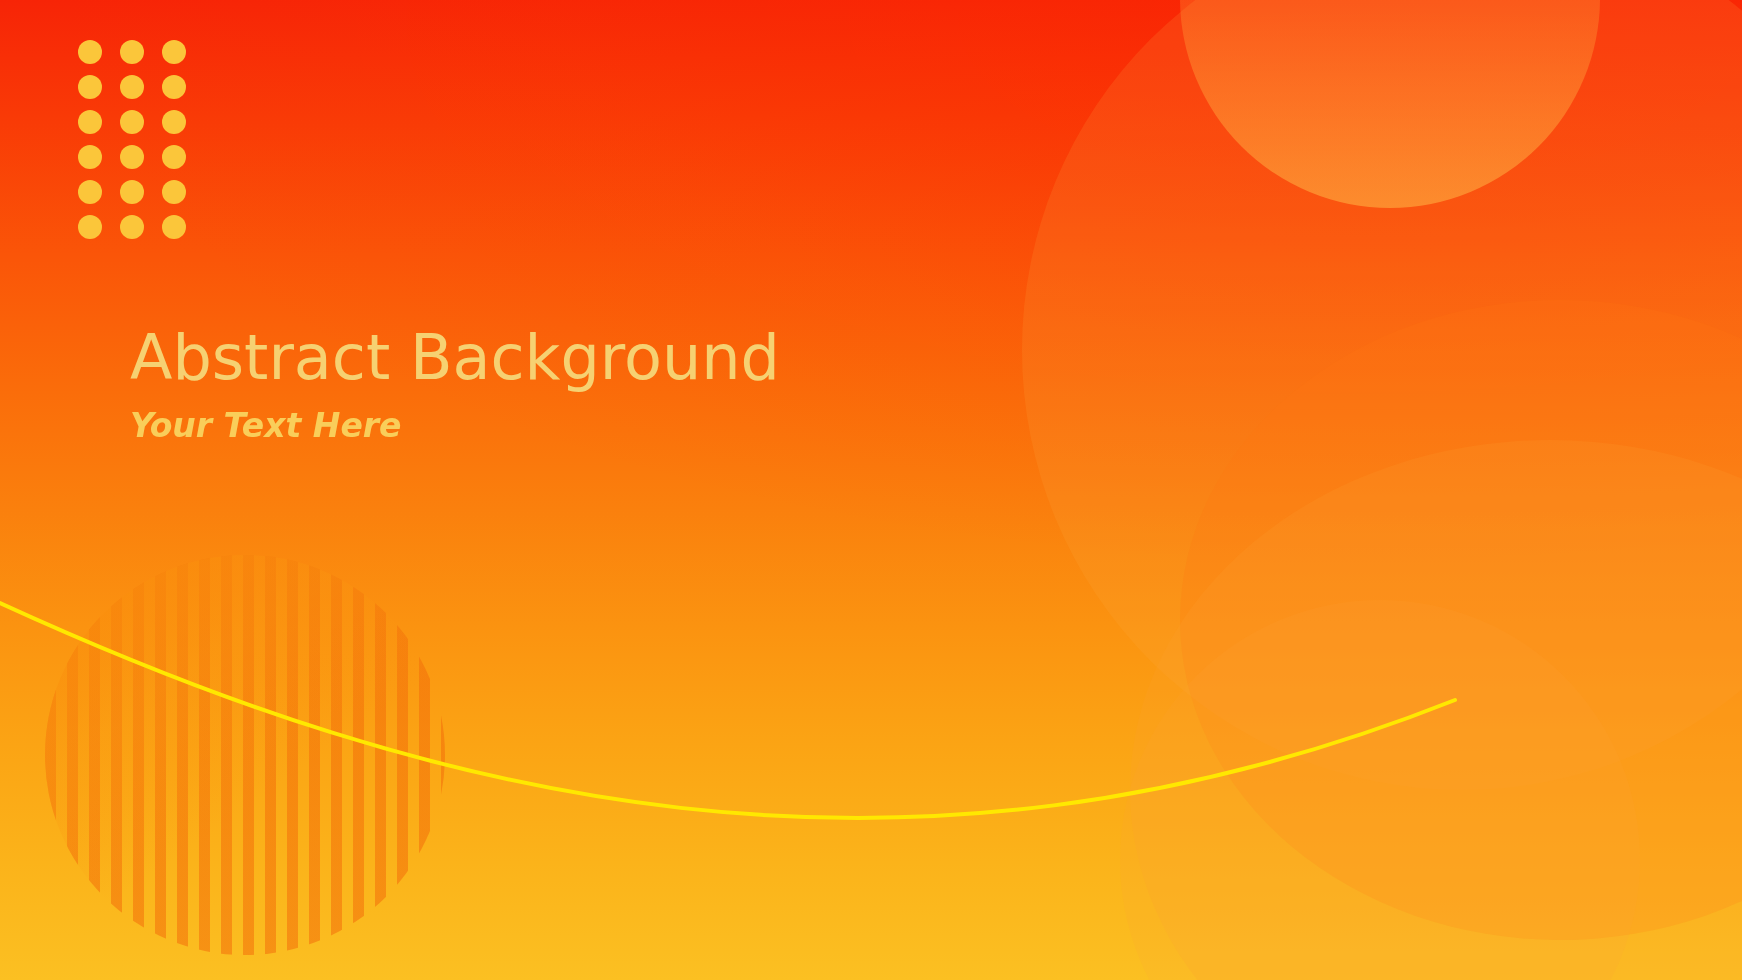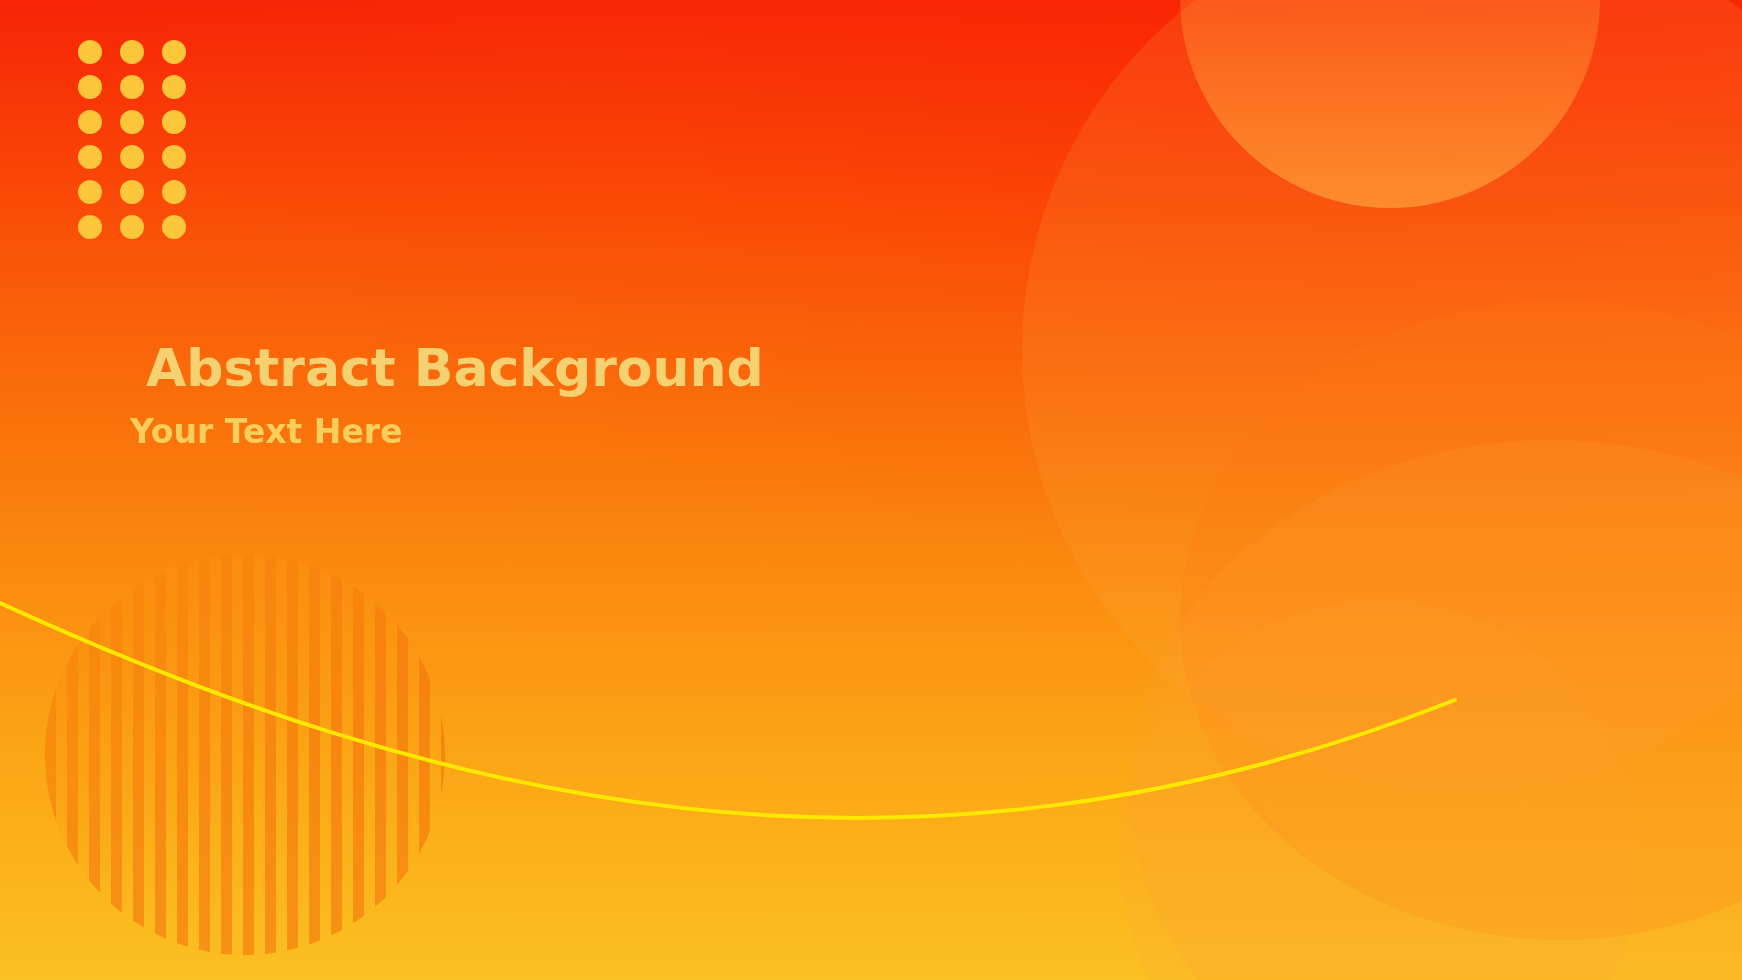--- a/index.html
+++ b/index.html
@@ -138,23 +138,23 @@
     inset: 0;
   }
 
   
   #text-block {
     position: absolute;
     left: 130px;
     top: 325px;
   }
   #headline {
-    margin: 16px;
-    font-size: 52px;
-    font-weight: bold;
+    margin: 0;
+    font-size: 62px;
+    font-weight: normal;
     letter-spacing: 0px;
     color: #F6D172;
     line-height: 1.05;
     white-space: nowrap;
   }
   #subhead {
     margin: 18px 0 0 0;
     font-size: 33px;
     font-weight: bold;
     color: #F9CE5A;
@@ -203,16 +203,16 @@
     <span class="dot" style="background: rgb(251, 198, 58);"></span>
     <span class="dot" style="background: rgb(251, 198, 58);"></span>
     <span class="dot" style="background: rgb(251, 198, 58);"></span>
     <span class="dot" style="background: rgb(251, 198, 58);"></span>
     <span class="dot" style="background: rgb(251, 198, 58);"></span>
     <span class="dot" style="background: rgb(251, 198, 58);"></span>
   </div>
 
   <div id="text-block">
     <h1 id="headline" style="color: rgb(246, 209, 114);">Abstract Background</h1>
-    <p id="subhead" style="color: rgb(249, 206, 90);">Your Text Here</p>
+    <p id="subhead" style="color: rgb(249, 206, 90); font-style: italic;">Your Text Here</p>
   </div>
 
 </div>
 
 </body></html>

